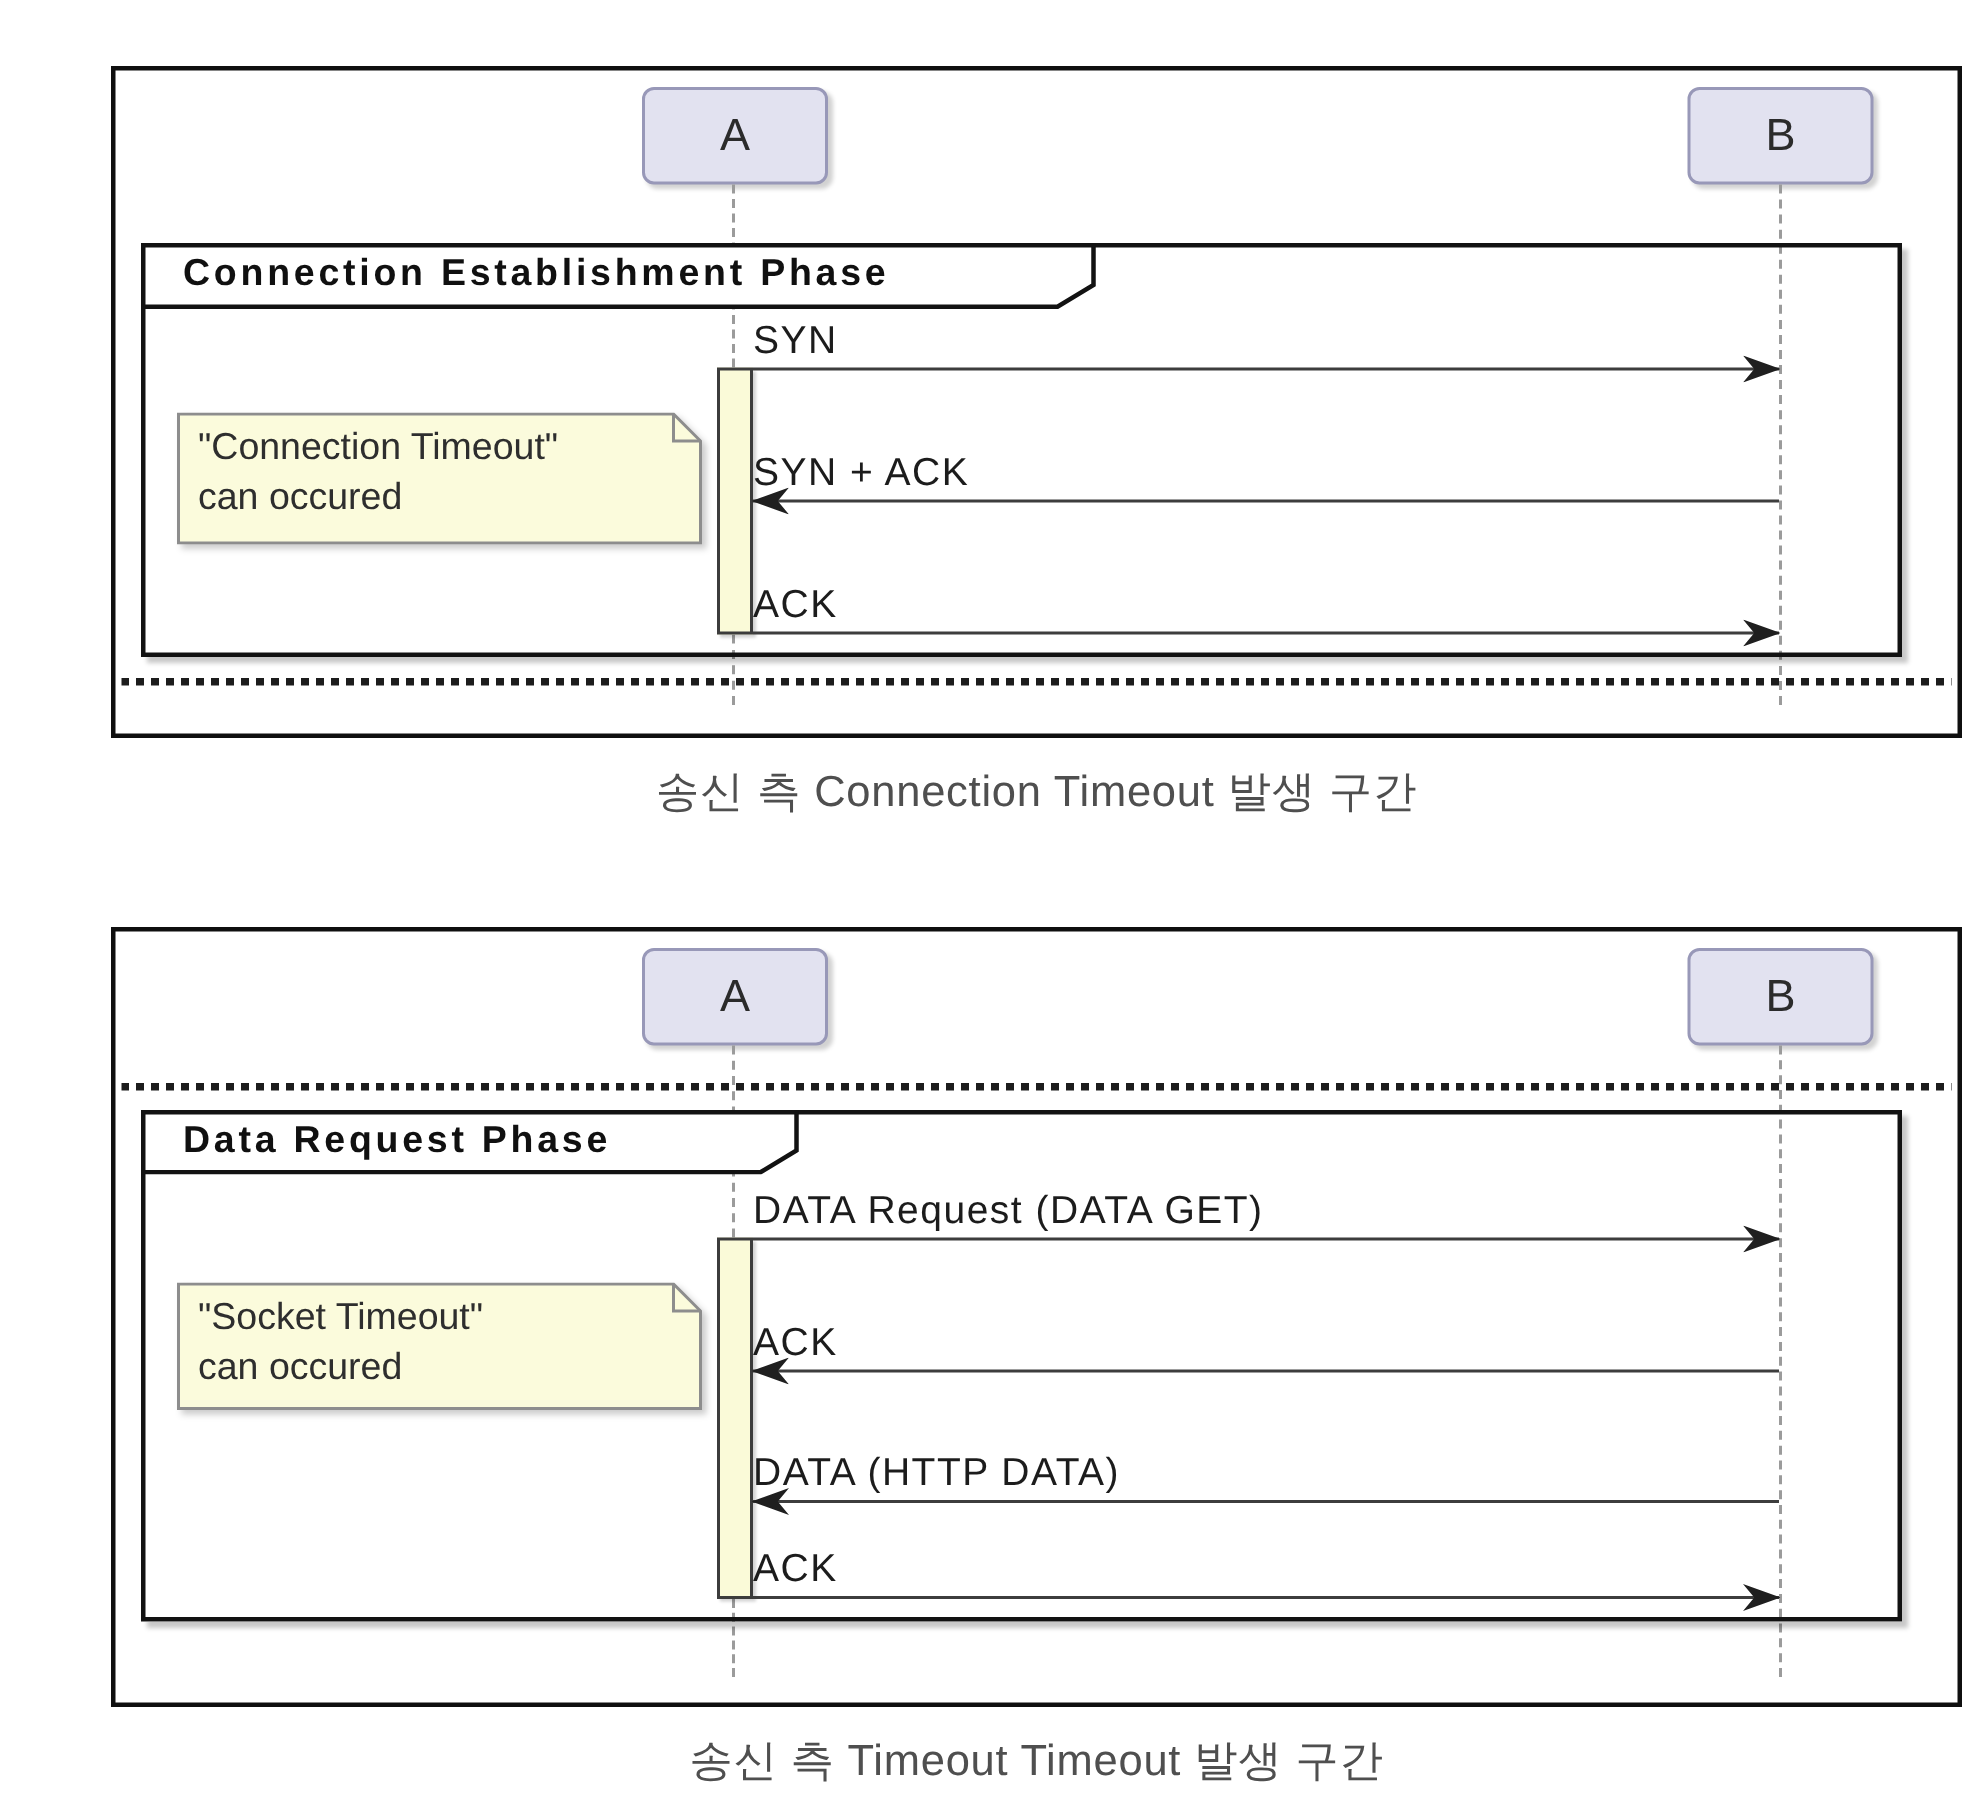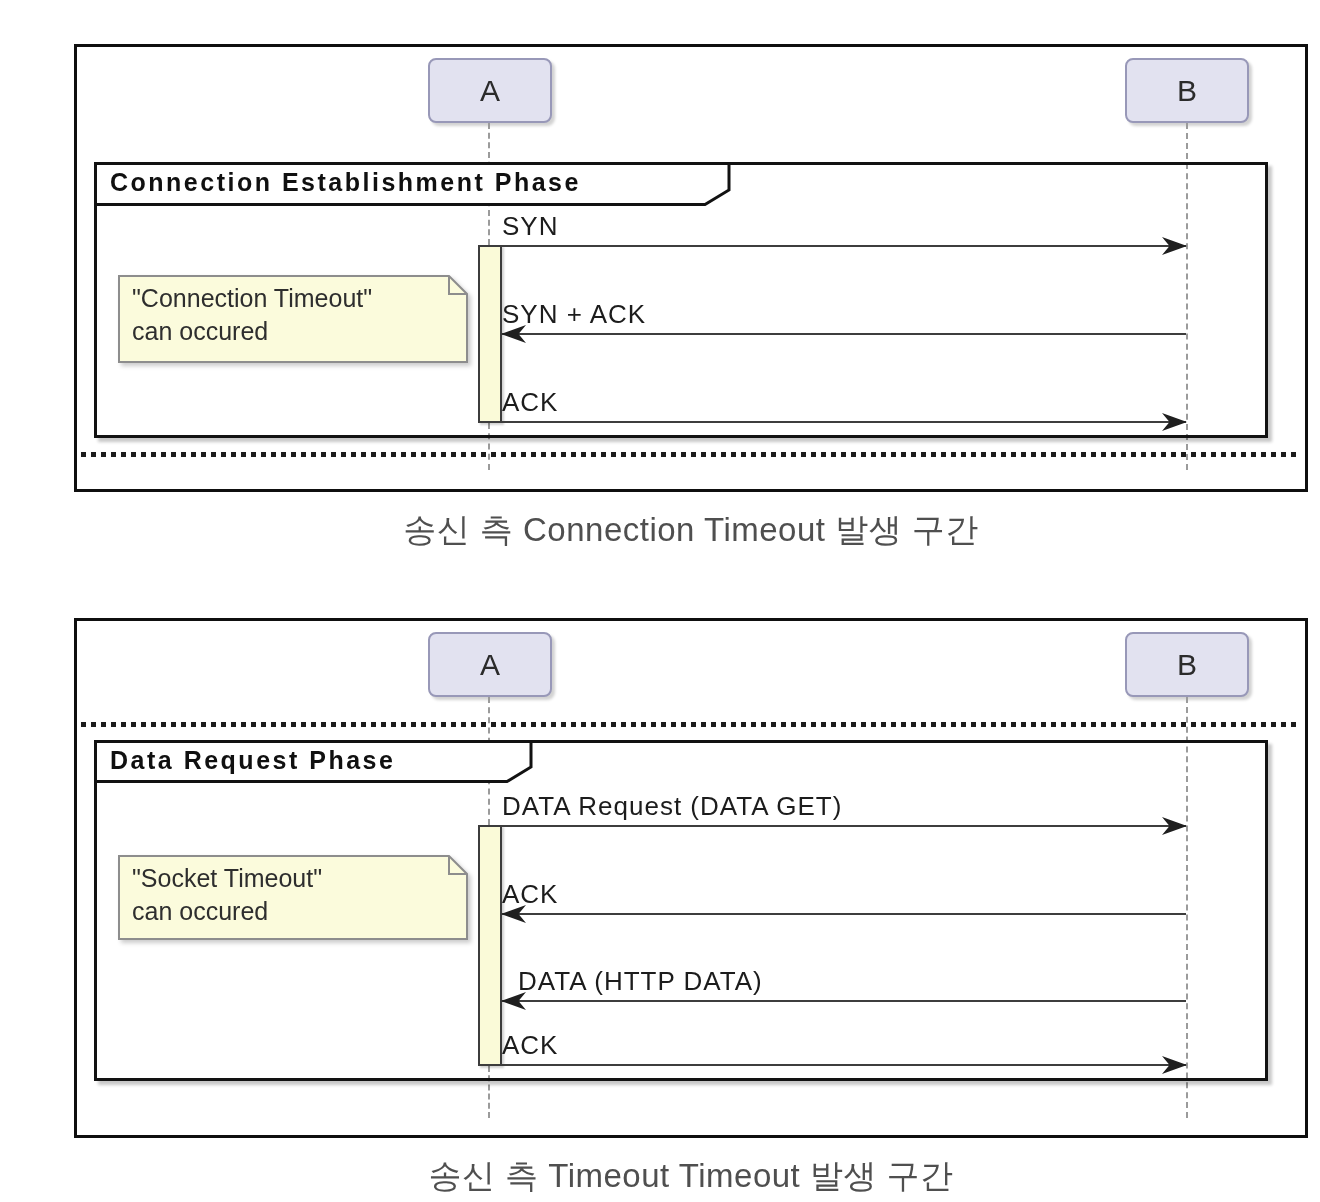--- a/index.html
+++ b/index.html
@@ -32,40 +32,40 @@
 
   .frame { position:absolute; border:3px solid #121212; box-shadow:4px 4px 3px rgba(0,0,0,0.22); }
   .f1 { left:17px; top:115px; width:1168px; height:270px; }
   .f2 { left:17px; top:119px; width:1168px; height:335px; }
 
   .flabel { position:absolute; }
   .fl1 { left:17px; top:115px; width:637px; height:44px; }
   .fl2 { left:17px; top:119px; width:439px; height:43px; }
   .flabel svg { position:absolute; left:0; top:0; }
   .flabel-text {
-    position:absolute; left:16px; top:6px; white-space:nowrap;
+    position:absolute; left:28px; top:6px; white-space:nowrap;
     font-weight:bold; font-size:25px; letter-spacing:2.5px; color:#101010;
   }
 
   .msg-line { position:absolute; left:425px; width:684px; height:0; border-top:2.5px solid #3d3d3d; }
   .msg-label {
     position:absolute; left:425px; width:684px; text-align:left;
     font-size:26px; letter-spacing:1px; color:#1c1c1c; white-space:nowrap;
   }
   .ah { position:absolute; width:25px; height:18px; background:#1f1f1f; }
   .ah-r { clip-path:polygon(0 0, 100% 50%, 0 100%, 30% 50%); left:1085px; }
   .ah-l { clip-path:polygon(100% 0, 0 50%, 100% 100%, 70% 50%); left:424px; }
 
   .m1-1 { top:198px; }  .m1-1l { top:164px; }  .m1-1a { top:190px; }
   .m1-2 { top:286px; }  .m1-2l { top:252px; }  .m1-2a { top:278px; }
   .m1-3 { top:374px; }  .m1-3l { top:340px; }  .m1-3a { top:366px; }
 
   .m2-1 { top:204px; }  .m2-1l { top:170px; }  .m2-1a { top:196px; }
   .m2-2 { top:292px; }  .m2-2l { top:258px; }  .m2-2a { top:284px; }
-  .m2-3 { top:379px; }  .m2-3l { top:345px;margin-left:16px; }  .m2-3a { top:371px; }
+  .m2-3 { top:379px; }  .m2-3l { top:345px; }  .m2-3a { top:371px; }
   .m2-4 { top:443px; }  .m2-4l { top:409px; }  .m2-4a { top:435px; }
 
   .activation {
     position:absolute; left:401px; width:20px;
     background:#fafad8; border:2px solid #3c3c3c;
     box-shadow:2px 2px 2px rgba(0,0,0,0.18);
   }
   .act1 { top:198px; height:174px; }
   .act2 { top:204px; height:237px; }
 
@@ -80,21 +80,21 @@
 
   .divider {
     position:absolute; left:4px; width:1220px; height:5px;
     background:repeating-linear-gradient(90deg,#1c1c1c 0 5px,transparent 5px 10px);
   }
   .dv1 { top:405px; }
   .dv2 { top:101px; }
 
   .caption {
     position:absolute; left:74px; width:1234px; text-align:center;
-    font-size:33px; color:#4f4f4f; letter-spacing:0.5px;
+    font-size:29px; color:#4f4f4f; letter-spacing:0.5px;
   }
   .c1 { top:508px; }
   .c2 { top:1154px; }
 </style>
 </head>
 <body>
 
 <div class="diagram d1">
 
   <div class="actor actor-a">

